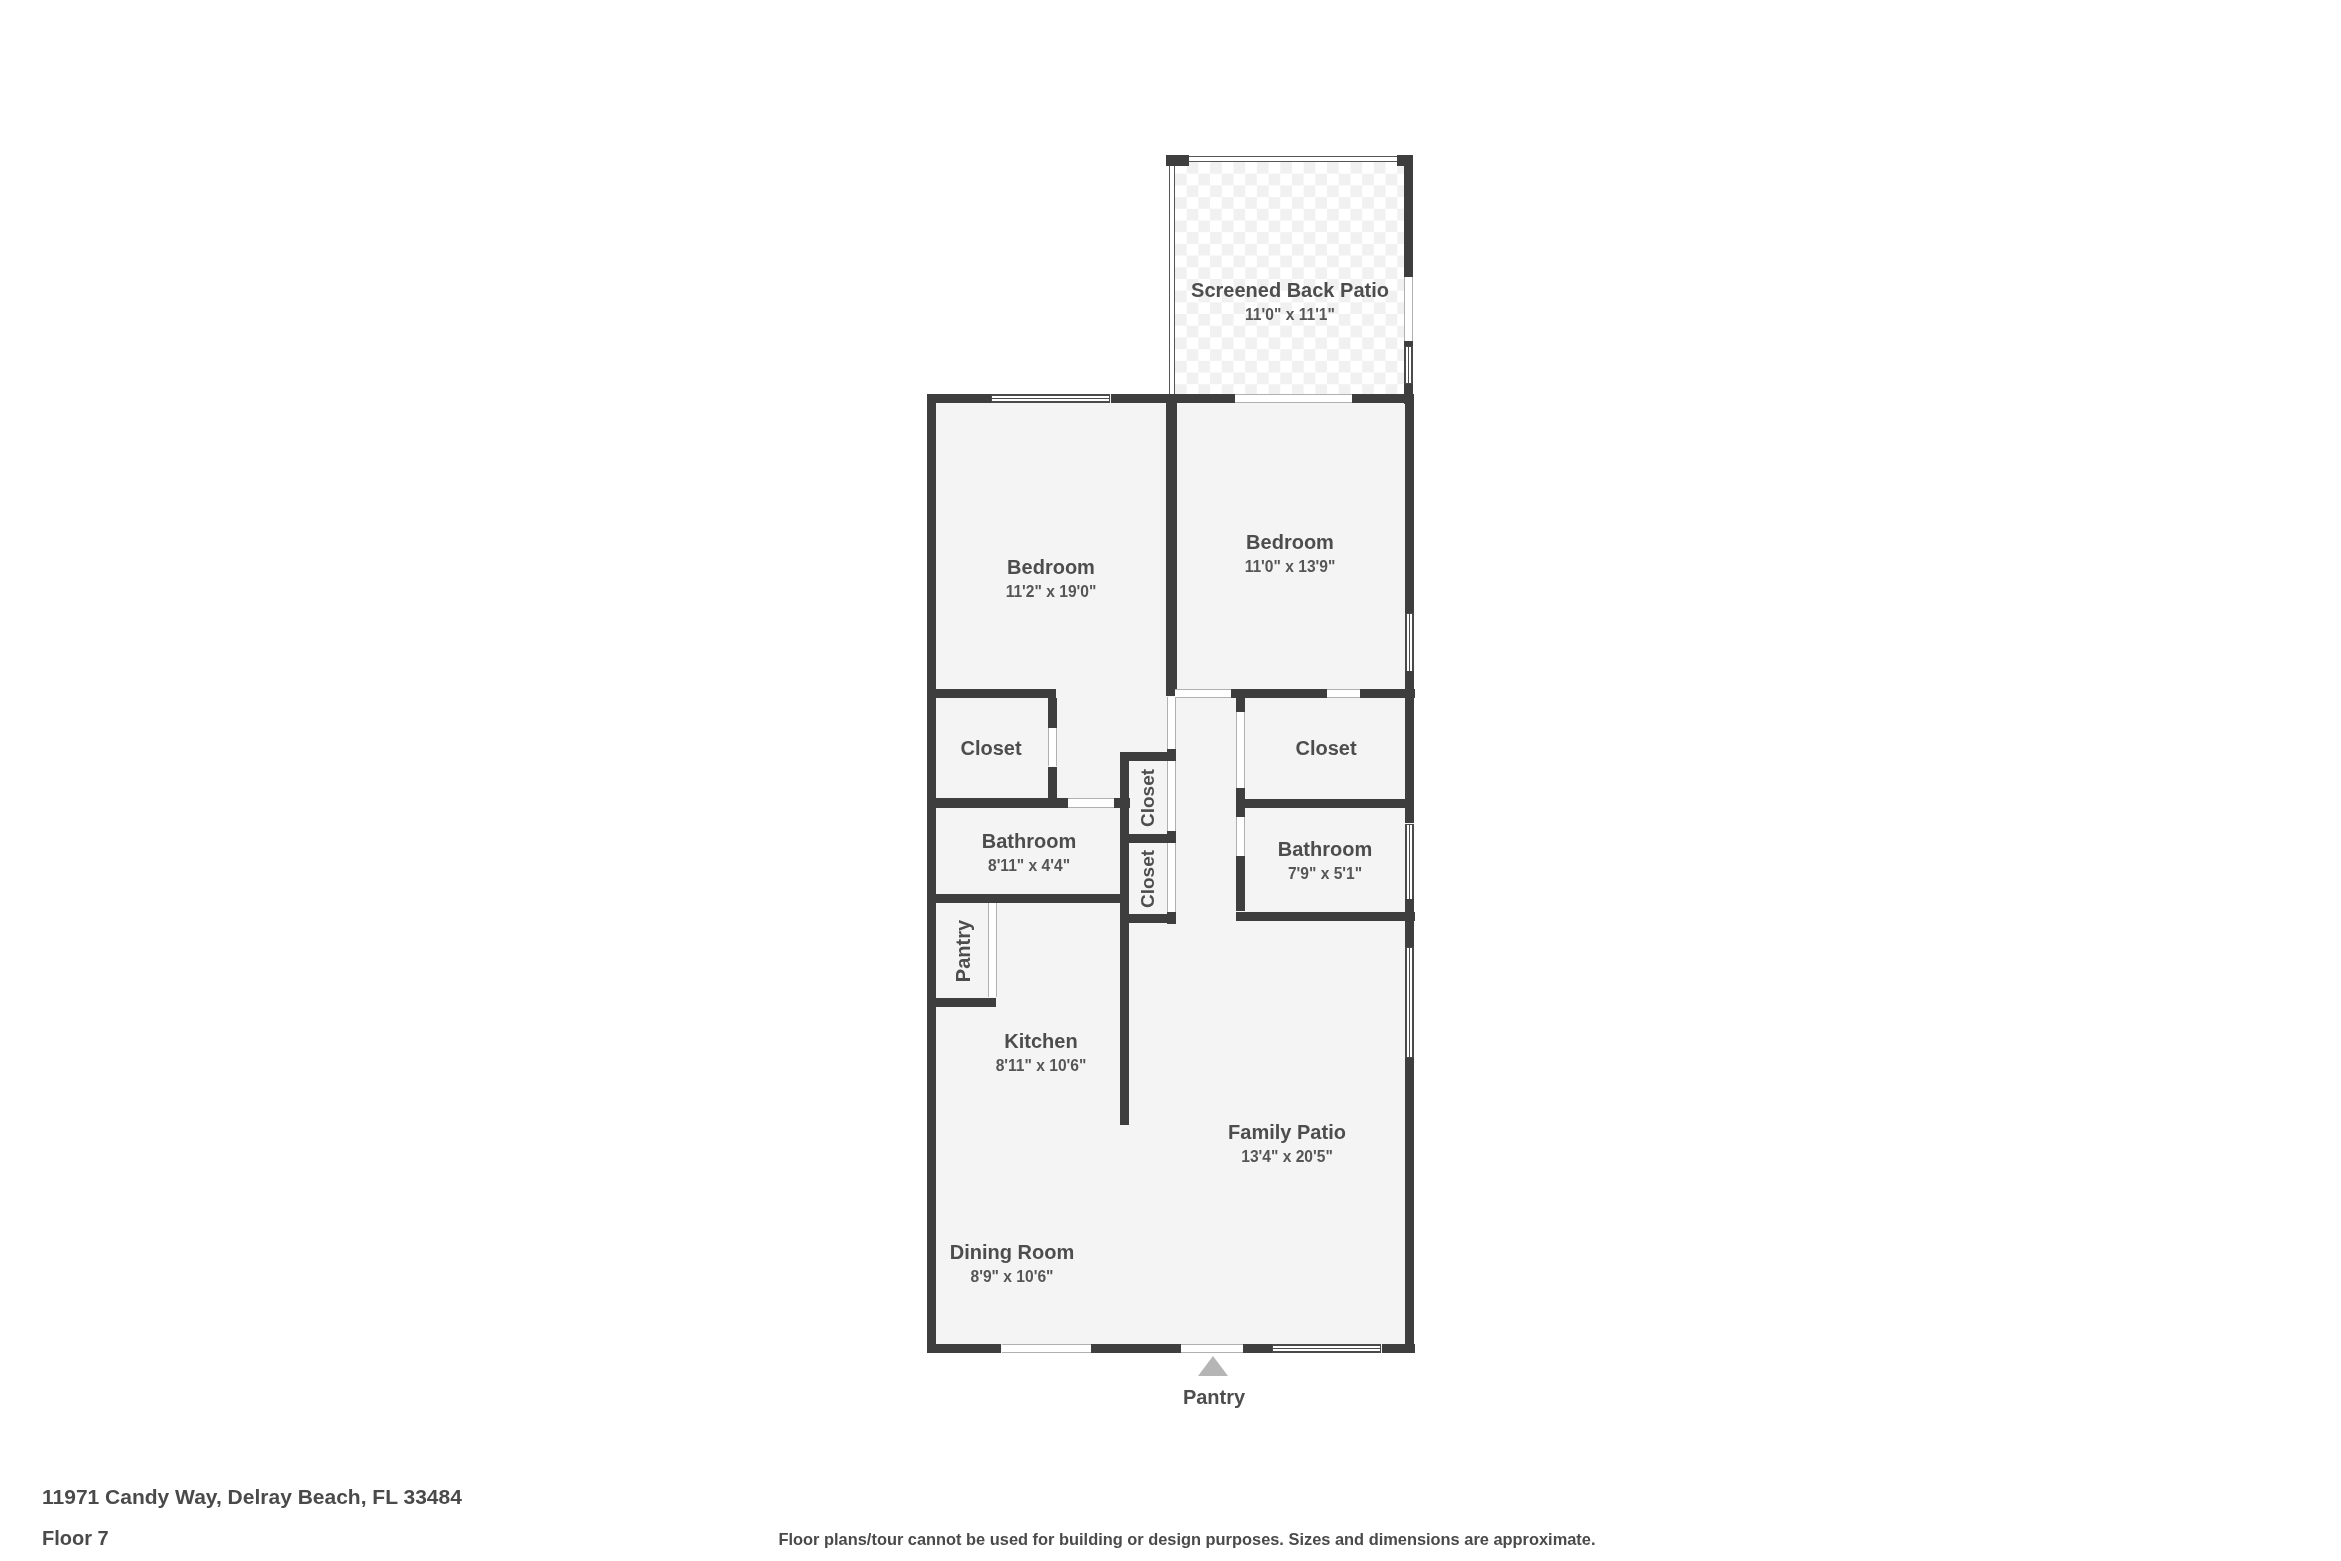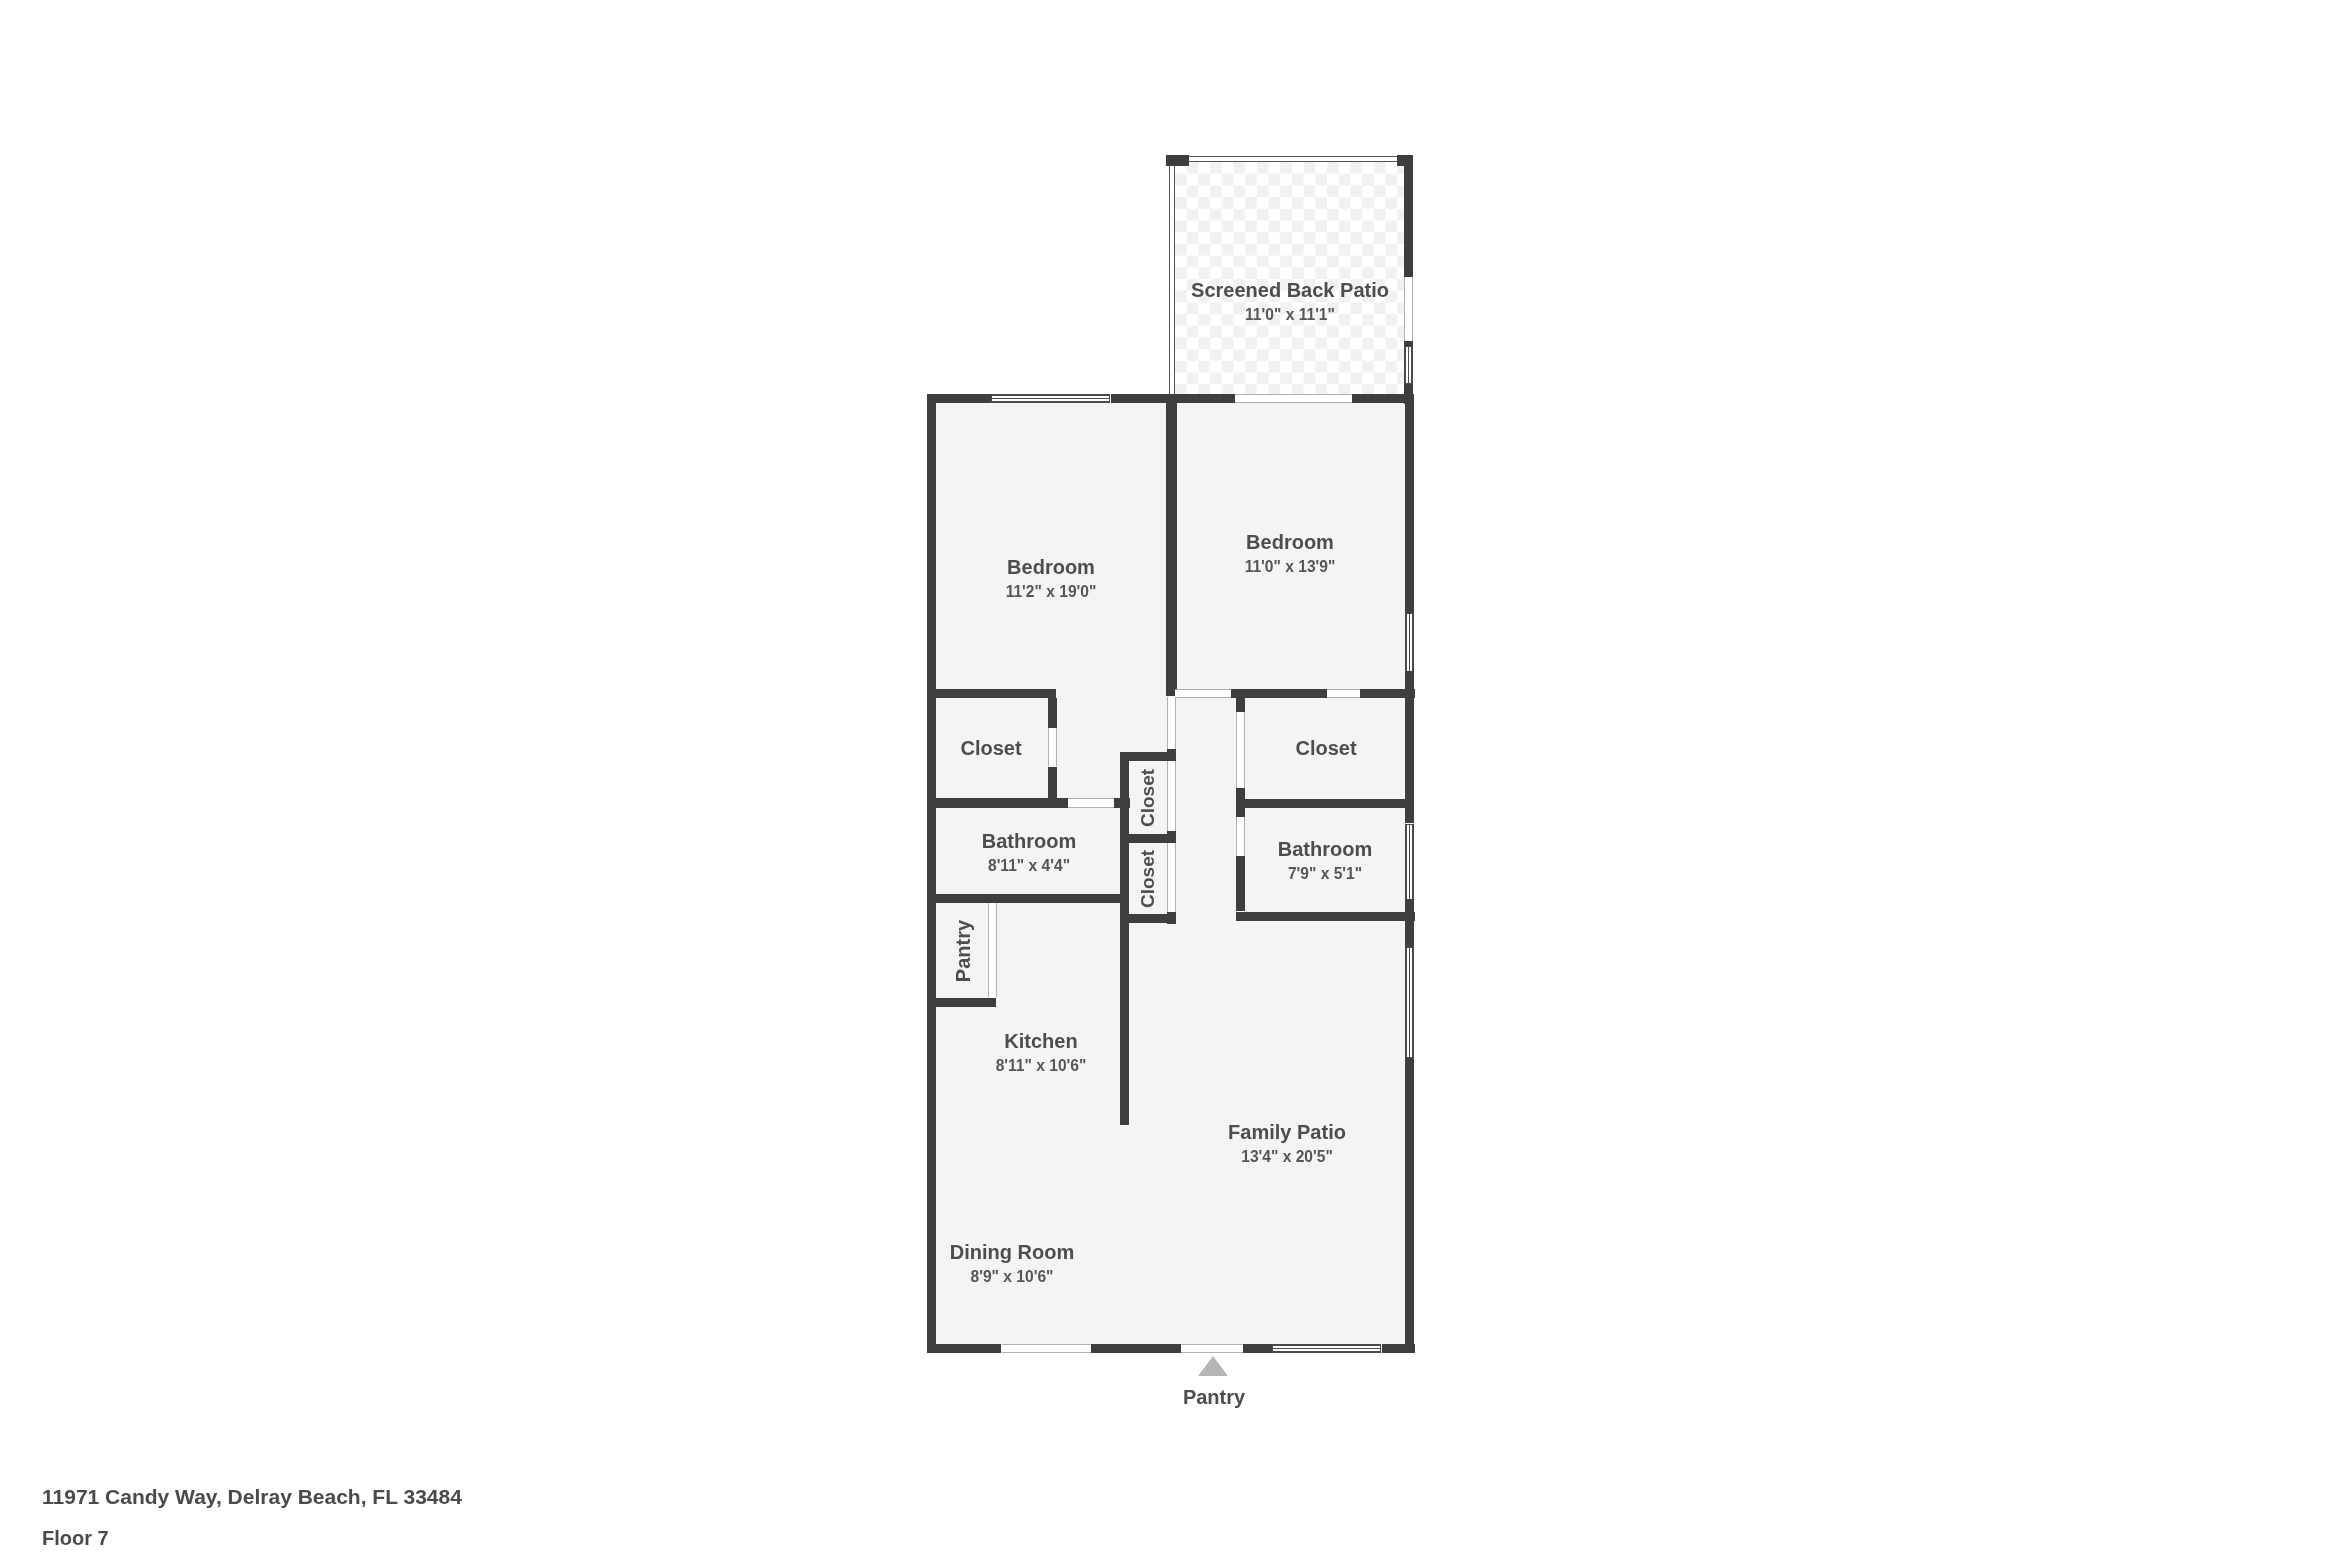--- a/index.html
+++ b/index.html
@@ -206,15 +206,16 @@
     <span class="dm">8'9" x 10'6"</span>
   </div>
 
   <div class="entry-tri" style="left:1198px;top:1356px;"></div>
   <div class="lbl" style="left:1214px;top:1397px;">
     <span class="nm">Pantry</span>
   </div>
 
   <div class="addr" style="left:42px;top:1485px;">11971 Candy Way, Delray Beach, FL 33484</div>
   <div class="floorno" style="left:42px;top:1527px;">Floor 7</div>
+  <div class="disclaimer" style="left:1187px;top:1530px;">Floor plans/tour cannot be used for building or design purposes. Sizes and dimensions are approximate.</div>
 
 </div>
 
 
 </body></html>

